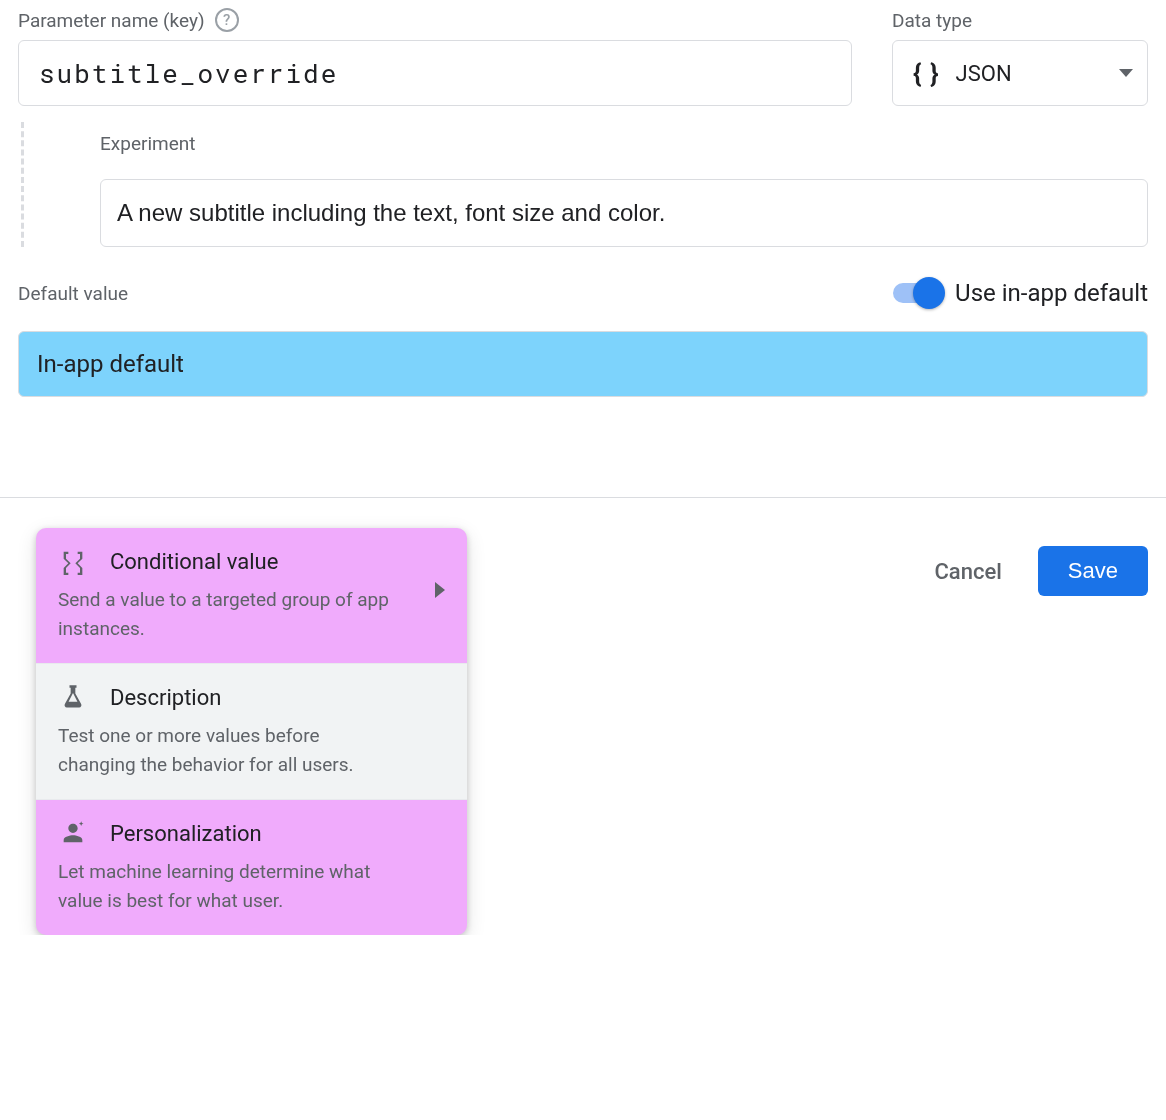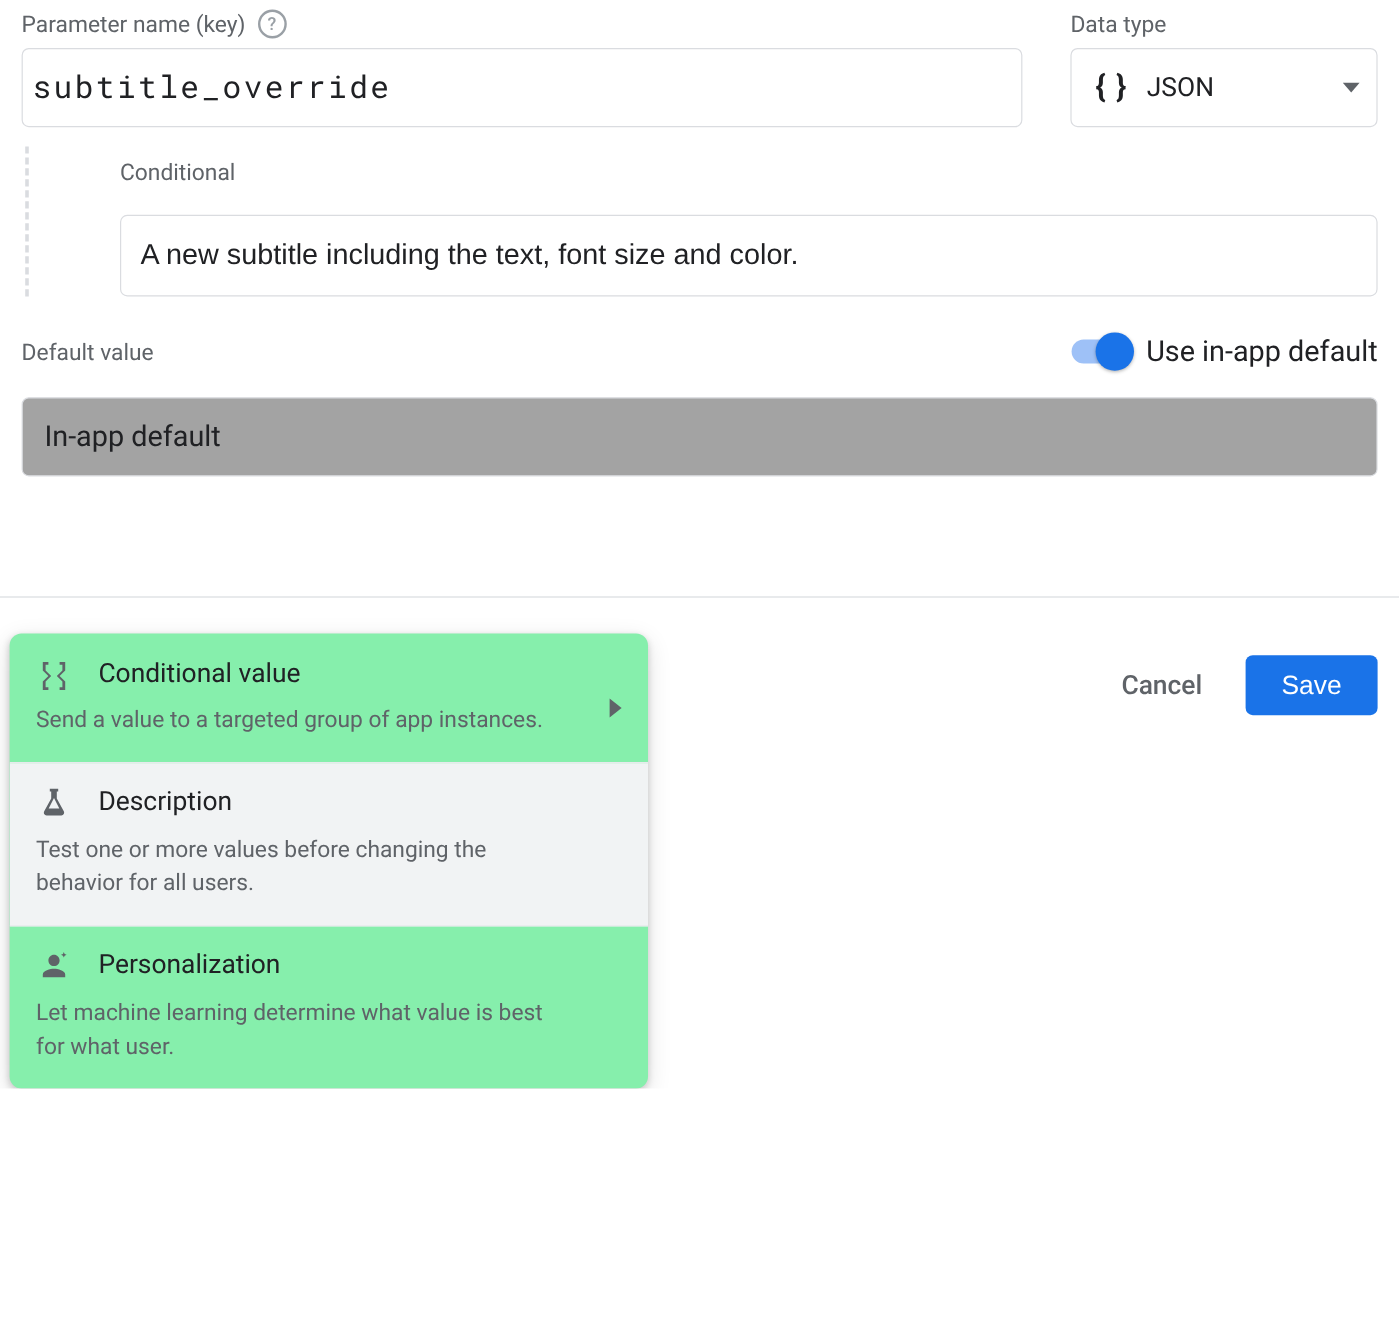--- a/index.html
+++ b/index.html
@@ -35,21 +35,21 @@
   align-items: center;
   justify-content: center;
   color: #9aa0a6;
   font-size: 15px;
   font-weight: 500;
 }
 .text-input {
   height: 66px;
   border: 1px solid #dadce0;
   border-radius: 6px;
-  padding: 0 8px;
+  padding: 0 20px;
   font-size: 26px;
   font-family: "Roboto Mono", Menlo, Consolas, monospace;
   letter-spacing: 2px;
   color: #202124;
   background: #fff;
   outline: none;
 }
 .select-box {
   height: 66px;
   border: 1px solid #dadce0;
@@ -134,46 +134,47 @@
   width: 32px; height: 32px;
   background: #1a73e8;
   border-radius: 50%;
   box-shadow: 0 1px 3px rgba(0,0,0,0.3);
 }
 .toggle-text { font-size: 24px; color: #202124; }
 .default-value-box {
   height: 66px;
   border: 1px solid #dadce0;
   border-radius: 6px;
-  background: #a3a3a3;
+  background: #7dd3fc;
   display: flex;
   align-items: center;
   padding: 0 18px;
   font-size: 24px;
   color: #202124;
 }
 
 .divider {
   height: 1px;
   background: #dadce0;
   margin-top: 100px;
 }
 
 .bottom-row {
   display: flex;
   align-items: flex-start;
   padding: 30px 18px 0 8px;
 }
 
 .menu-card {
-  width: 532px;
-  background: #86efac;
+  width: 431px;
+  background: #f0abfc;
   border-radius: 10px;
   box-shadow: 0 2px 6px rgba(0,0,0,0.18), 0 6px 20px rgba(0,0,0,0.12);
   overflow: hidden;
+  margin-left: 28px;
 }
 .menu-item {
   padding: 18px 22px 20px 22px;
   border-bottom: 1px solid #e8eaed;
   cursor: pointer;
   position: relative;
 }
 .menu-item:last-child { border-bottom: none; }
 .menu-item.hover { background: #f1f3f4; }
 .menu-title-row {
@@ -251,21 +252,21 @@
         <span class="json-icon">{ }</span>
         <span class="select-label">JSON</span>
         <span class="caret-down"></span>
       </div>
     </div>
   </div>
 
   <div class="desc-section">
     <div class="vline"></div>
     <div class="desc-body">
-      <div class="desc-label">Conditional</div>
+      <div class="desc-label">Experiment</div>
       <input class="desc-input" type="text" value="A new subtitle including the text, font size and color." style="">
     </div>
   </div>
 
   <div class="default-section">
     <div class="default-header">
       <span class="default-label">Default value</span>
       <div class="toggle-wrap">
         <span class="switch"></span>
         <span class="toggle-text">Use in-app default</span>

